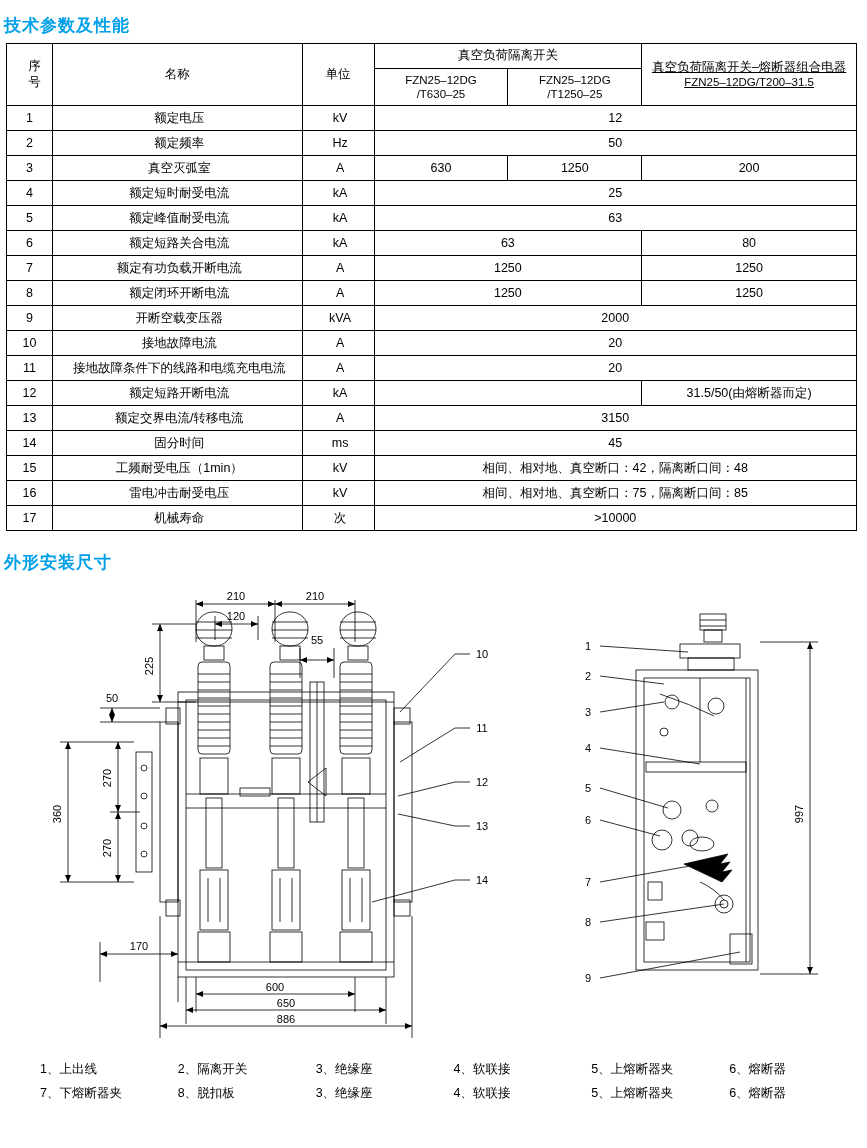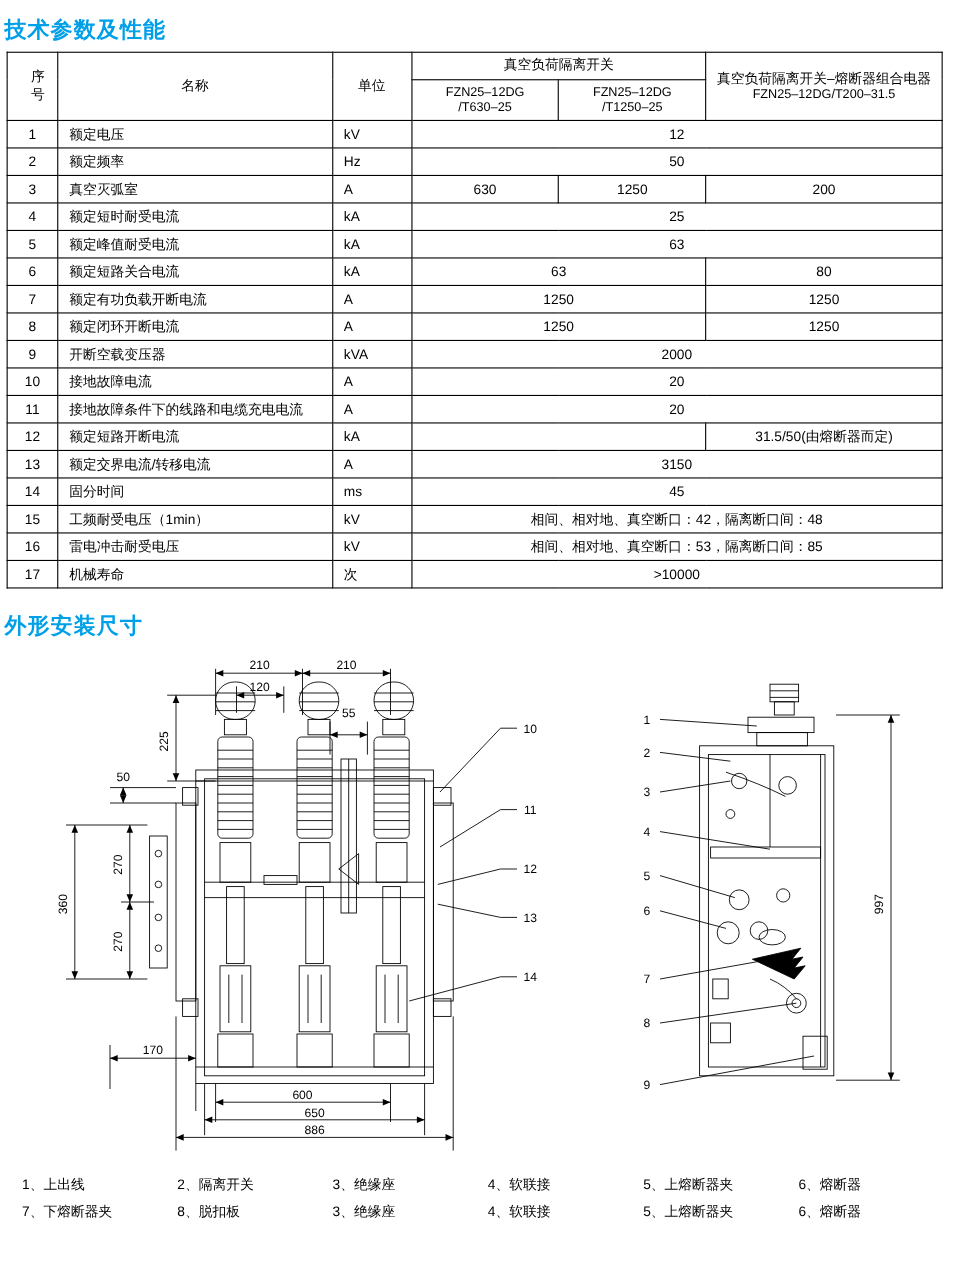--- a/index.html
+++ b/index.html
@@ -7,21 +7,21 @@
     margin: 0; padding: 0;
     width: 867px; height: 1148px;
     background: #ffffff;
     font-family: "Liberation Sans", sans-serif;
     color: #000;
   }
   .page { position: relative; width: 867px; height: 1148px; overflow: hidden; }
 
   .section-title {
     color: #00a0e9;
-    font-size: 20px;
+    font-size: 17px;
     font-weight: bold;
     letter-spacing: 1px;
     padding: 6px 0 6px 4px;
   }
   #title-specs { margin-top: 8px; }
   #title-dims { margin-top: 14px; }
 
   table.spec {
     border-collapse: collapse;
     width: 851px;
@@ -29,57 +29,58 @@
     font-size: 12.5px;
   }
   table.spec th, table.spec td {
     border: 1px solid #000;
     padding: 4px 6px;
     vertical-align: middle;
     line-height: 1.25;
   }
   table.spec th { font-weight: normal; text-align: center; }
   .c { text-align: center; }
-  .l { text-align: left; padding-left: 10px !important; }
+  .l { text-align: center; padding-left: 10px !important; }
   .hdr-sub { font-size: 11.5px; text-align: center; }
   .row-h { height: 25px; }
 
   
   .drawing {
     position: relative;
     width: 801px;
     height: 470px;
     margin-top: 2px;
   }
   .drawing svg { display: block; }
 
   .legend {
     margin-top: 6px;
     padding-left: 20px;
     font-size: 12.5px;
     line-height: 1.9;
+    margin-left: 20px;
   }
   .legend .lrow { display: flex; }
   .legend .litem { width: 152px; white-space: nowrap; }
 </style>
 </head>
 <body>
 
 <div class="page">
 
   <div class="section-title" id="title-specs">技术参数及性能</div>
 
   <table class="spec">
     <thead>
       <tr>
         <th rowspan="2" style="width:46px;padding-left:16px;">序号</th>
         <th rowspan="2" style="width:250px;">名称</th>
         <th rowspan="2" style="width:72px;text-align:center;">单位</th>
         <th colspan="2" style="width:268px;">真空负荷隔离开关</th>
-        <th rowspan="2" style="width:215px;">
+        <th rowspan="2" style="width:215px;text-decoration:underline;">
           <div>真空负荷隔离开关–熔断器组合电器</div>
           <div class="hdr-sub">FZN25–12DG/T200–31.5</div>
         </th>
       </tr>
       <tr>
         <th class="hdr-sub" style="width:134px;">
           <div>FZN25–12DG</div>
           <div>/T630–25</div>
         </th>
         <th class="hdr-sub" style="width:134px;">
@@ -182,21 +183,21 @@
         <tr class="row-h">
           <td class="c">15</td>
           <td class="l">工频耐受电压（1min）</td>
           <td class="l">kV</td>
           <td class="c" colspan="3">相间、相对地、真空断口：42，隔离断口间：48</td>
         </tr>
         <tr class="row-h">
           <td class="c">16</td>
           <td class="l">雷电冲击耐受电压</td>
           <td class="l">kV</td>
-          <td class="c" colspan="3">相间、相对地、真空断口：53，隔离断口间：85</td>
+          <td class="c" colspan="3">相间、相对地、真空断口：75，隔离断口间：85</td>
         </tr>
         <tr class="row-h">
           <td class="c">17</td>
           <td class="l">机械寿命</td>
           <td class="l">次</td>
           <td class="c" colspan="3">&gt;10000</td>
         </tr>
       </tbody>
   </table>
 

